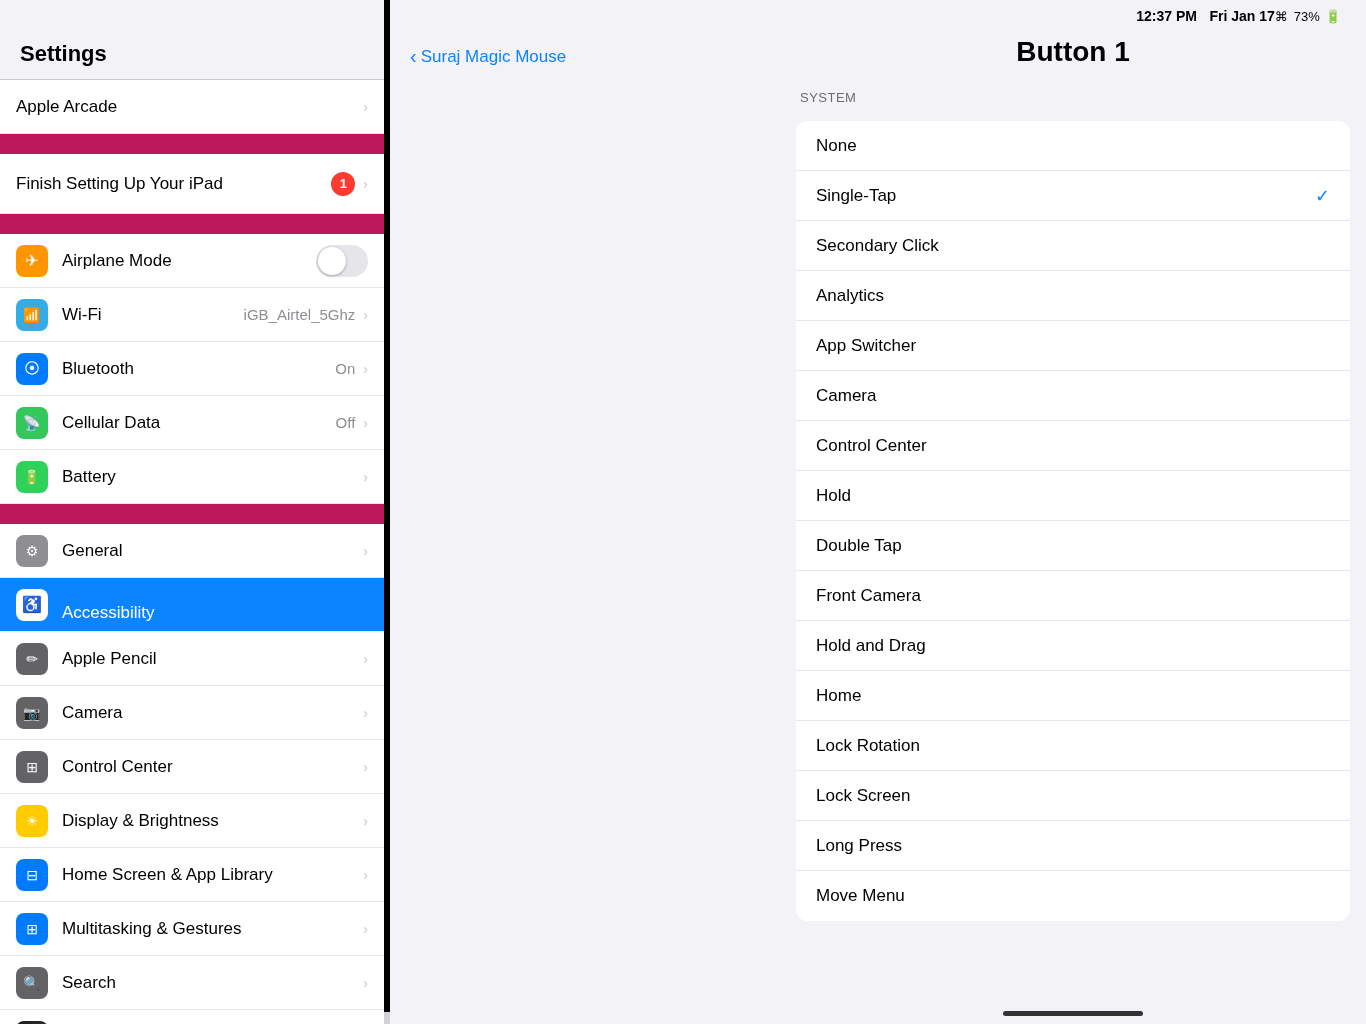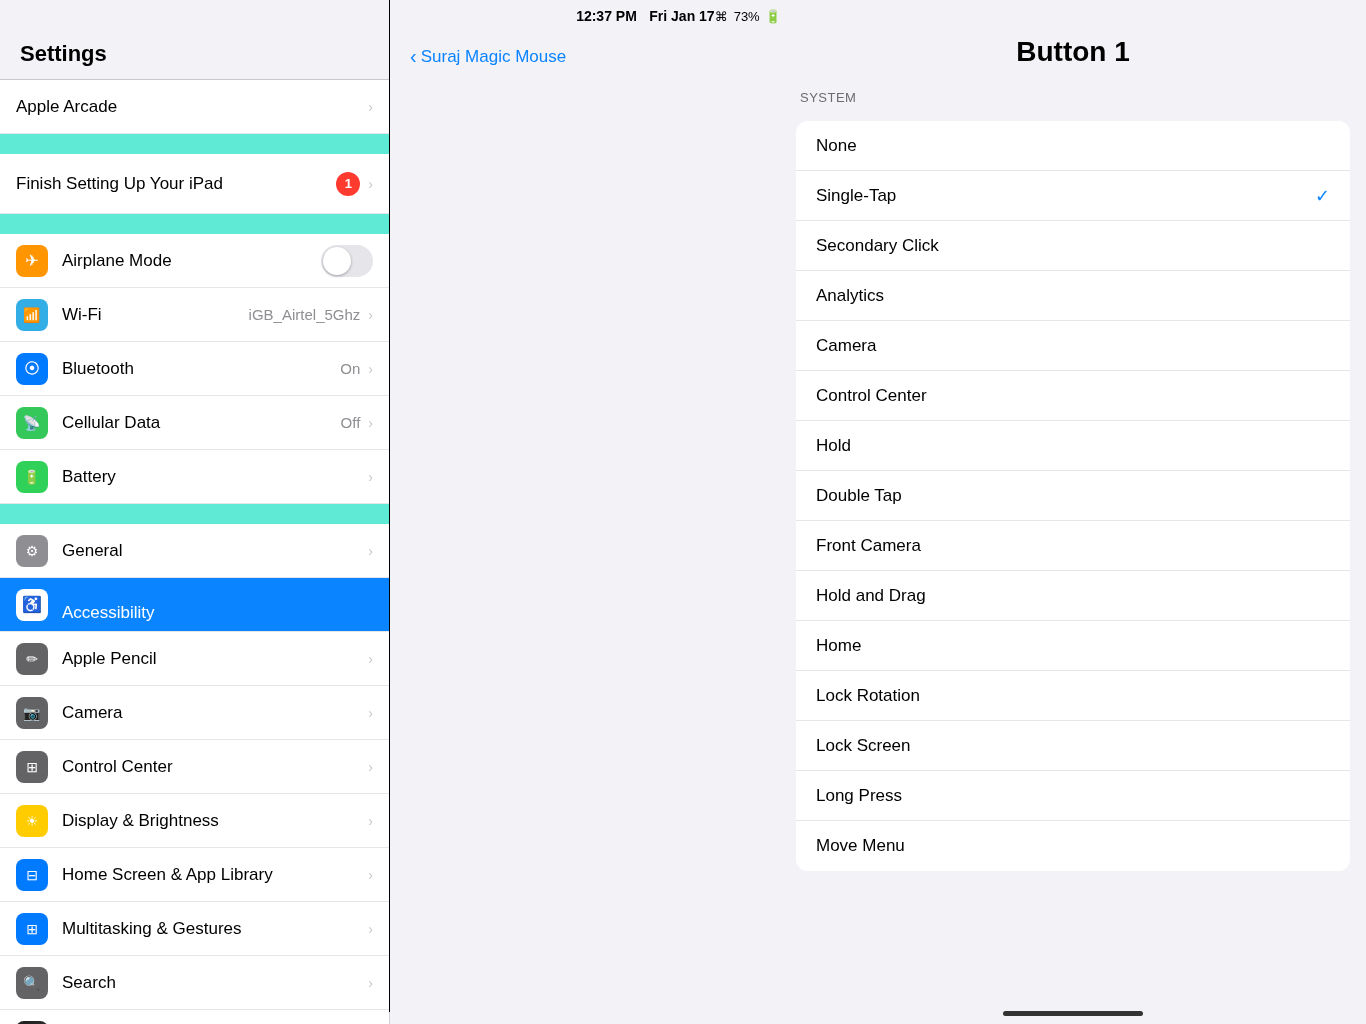--- a/index.html
+++ b/index.html
@@ -13,40 +13,40 @@
     }
 
     
     .status-bar {
       position: absolute;
       top: 0; left: 0; right: 8px;
       height: 30px;
       background: transparent;
       display: flex;
       align-items: center;
-      justify-content: center;
+      justify-content: flex-end;
       padding: 16px 16px;
       z-index: 100;
     }
     .status-icons {
       display: flex;
       align-items: center;
       gap: 6px;
       font-size: 13px;
       color: #000;
     }
 
     
     .settings-panel {
       position: absolute;
       top: 0; left: 0;
       width: 390px;
       height: 1012px;
-      background: #5eead4;
-      border-right: 1px solid #000000;
+      background: #be185d;
+      border-right: 6px solid #000000;
     }
 
     .settings-header {
       height: 80px;
       background: #f2f2f7;
       display: flex;
       align-items: flex-end;
       padding: 0 20px 12px;
       border-bottom: 1px solid #c7c7cc;
     }
@@ -458,20 +458,23 @@
           <span class="option-label">Single-Tap</span>
           <span class="checkmark">✓</span>
         </div>
         <div class="option-row">
           <span class="option-label">Secondary Click</span>
         </div>
         <div class="option-row">
           <span class="option-label">Analytics</span>
         </div>
         <div class="option-row">
+          <span class="option-label">App Switcher</span>
+        </div>
+        <div class="option-row">
           <span class="option-label">Camera</span>
         </div>
         <div class="option-row">
           <span class="option-label">Control Center</span>
         </div>
         <div class="option-row">
           <span class="option-label">Hold</span>
         </div>
         <div class="option-row">
           <span class="option-label">Double Tap</span>

